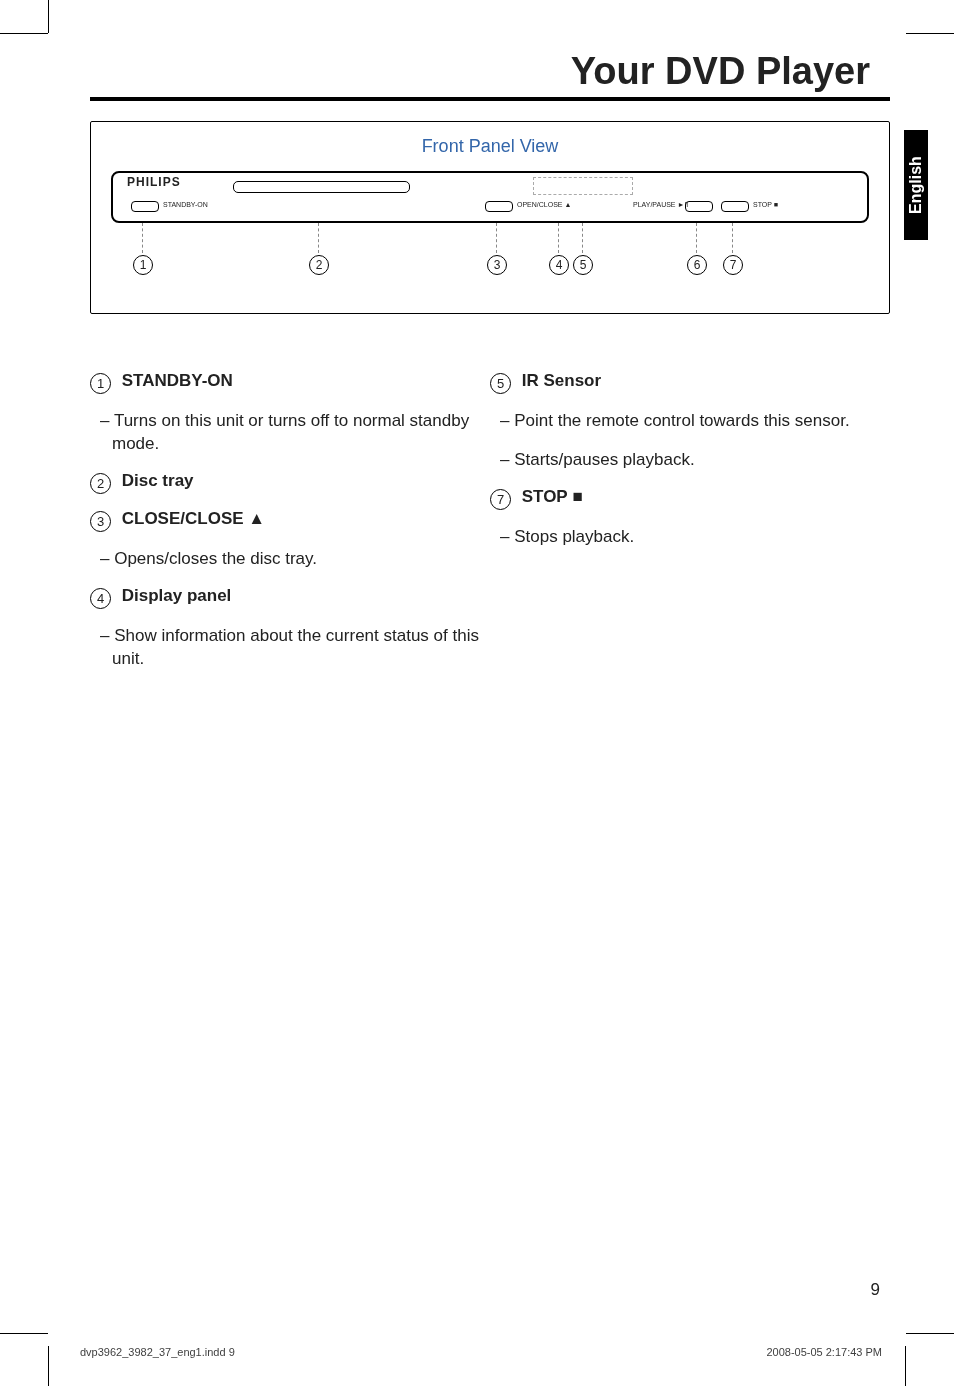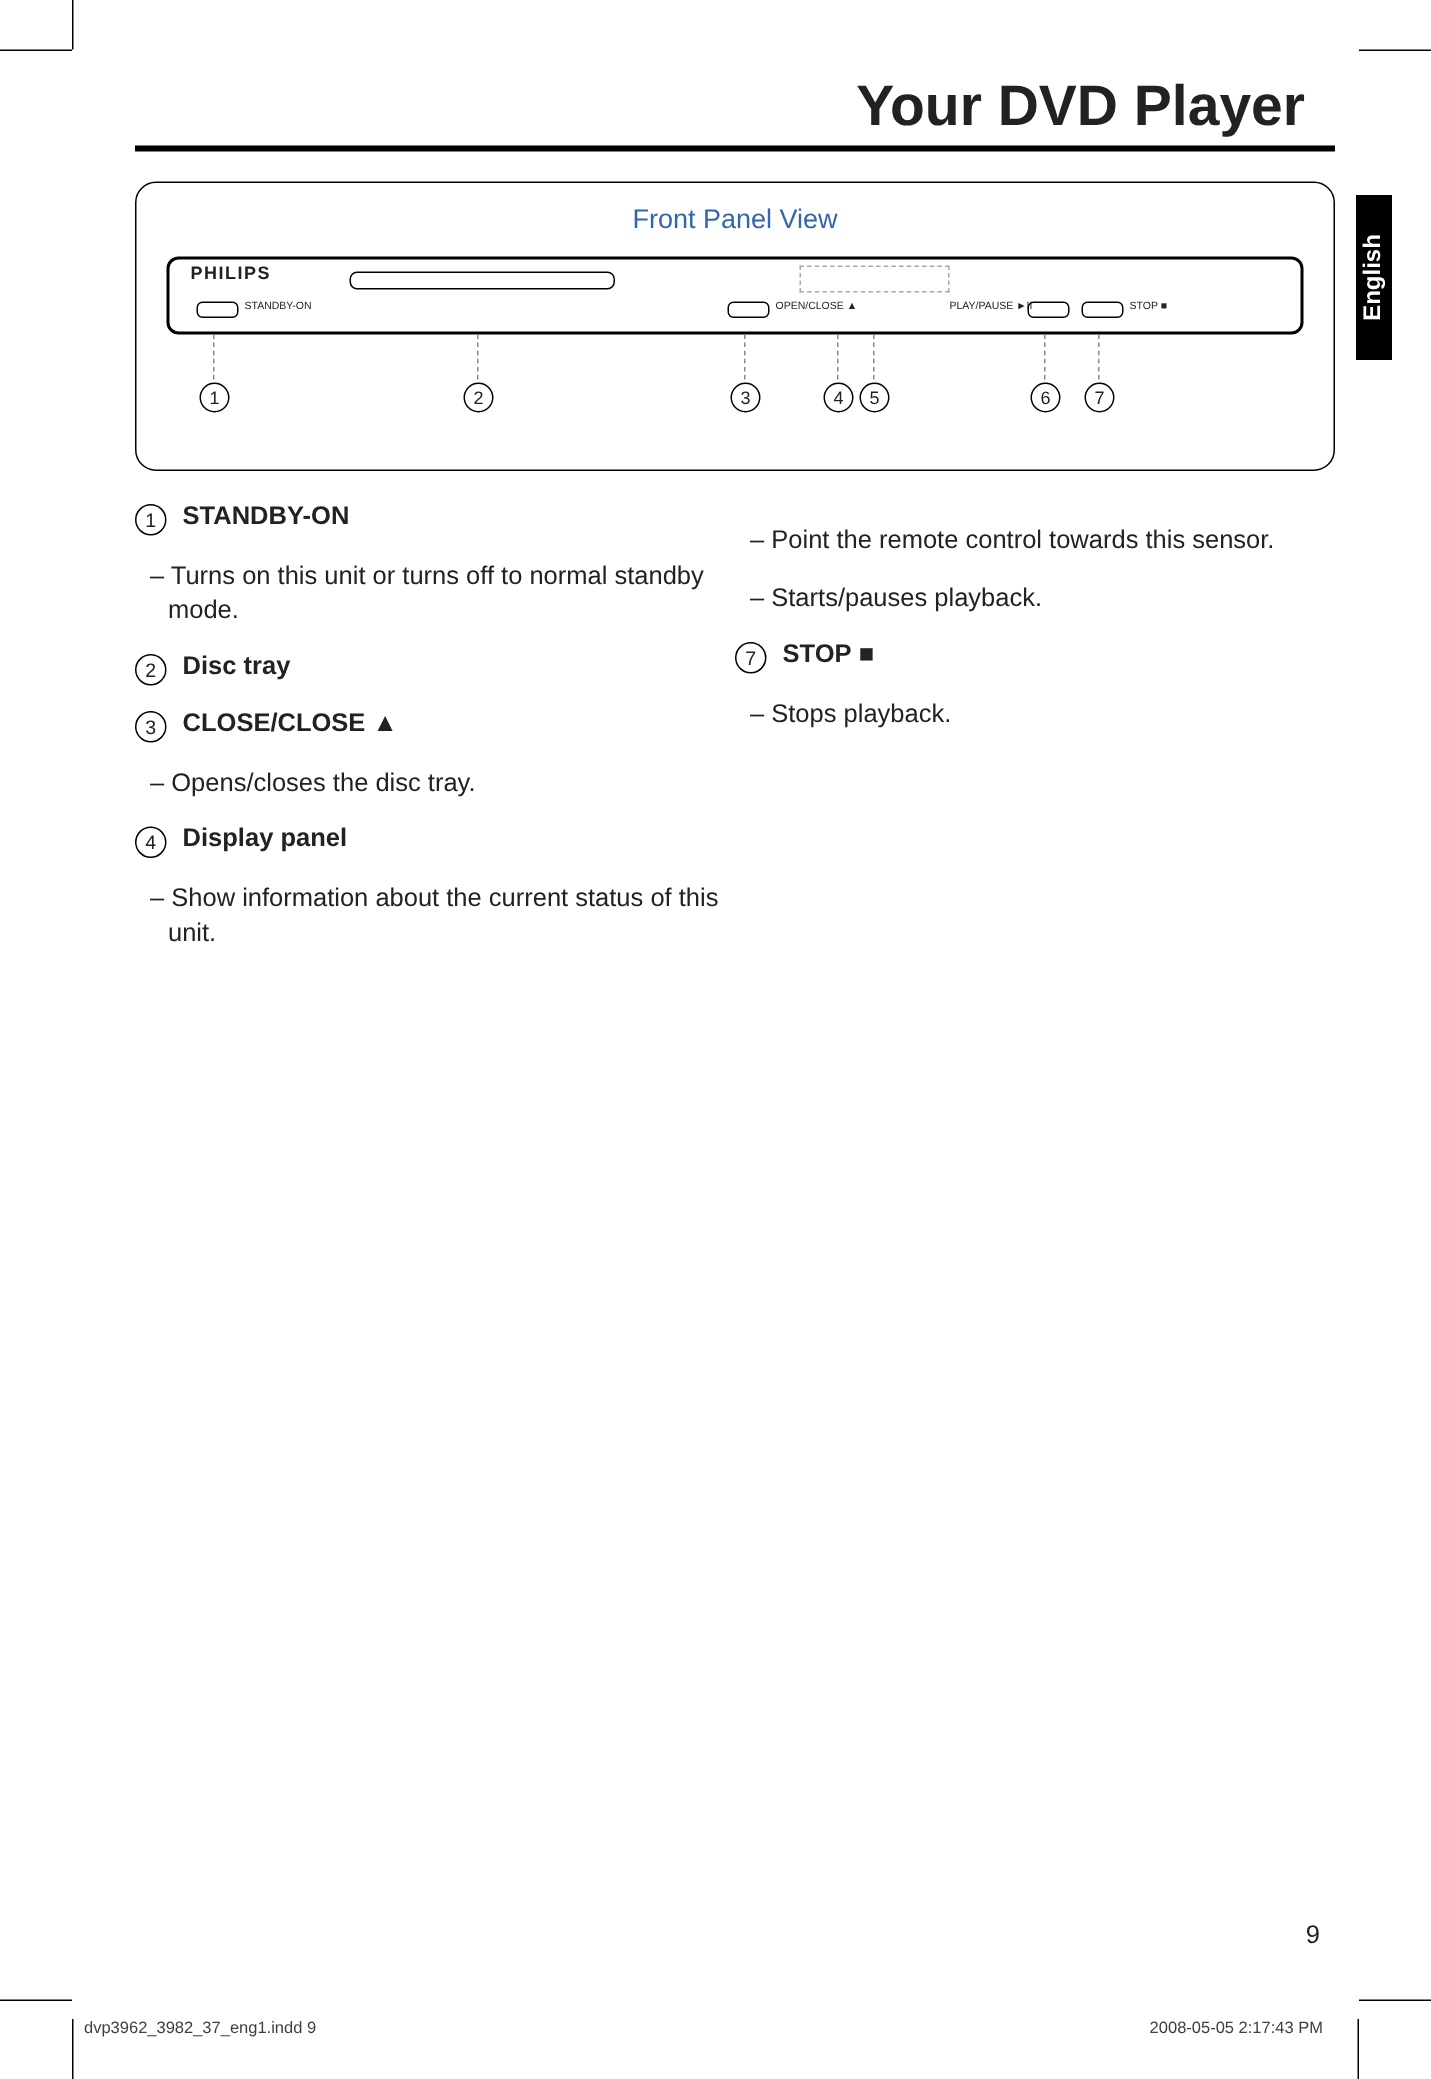--- a/index.html
+++ b/index.html
@@ -57,23 +57,23 @@
     align-items: center;
     justify-content: center;
   }
   .lang-tab span {
     transform: rotate(-90deg);
     white-space: nowrap;
   }
 
   .diagram-box {
     border: 1.5px solid #000;
-    border-radius: 14px;
+    border-radius: 2px;
     padding: 14px 20px 36px 20px;
-    margin-bottom: 19px;
+    margin-bottom: 56px;
   }
   .diagram-title {
     text-align: center;
     font-size: 18px;
     color: #36a;
     margin-bottom: 14px;
   }
   .device {
     position: relative;
     height: 48px;
@@ -211,21 +211,21 @@
   .desc::before { content: "–  "; }
 
   .page-num {
     position: absolute;
     right: 74px;
     bottom: 86px;
     font-size: 17px;
   }
   .footer {
     position: absolute;
-    left: 56px;
+    left: 80px;
     right: 72px;
     bottom: 28px;
     font-size: 11px;
     color: #3f3f3f;
     display: flex;
     justify-content: space-between;
   }
 
   .sym { font-family: Arial, sans-serif; }
 </style>
@@ -316,20 +316,24 @@
         <div class="item-head">
           <span class="circ-num">4</span>
           <b>Display panel</b>
         </div>
         <div class="desc">Show information about the current status of this unit.</div>
       </div>
     </div>
 
     <div class="col">
       <div class="item">
+        <div class="item-head">
+          <span class="circ-num">5</span>
+          <b>IR Sensor</b>
+        </div>
         <div class="desc">Point the remote control towards this sensor.</div>
       </div>
 
       <div class="item">
         <div class="desc">Starts/pauses playback.</div>
       </div>
 
       <div class="item">
         <div class="item-head">
           <span class="circ-num">7</span>

